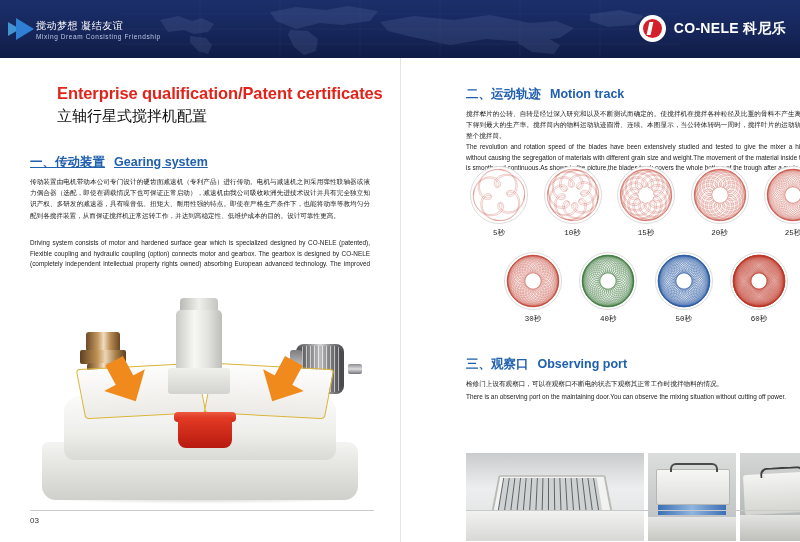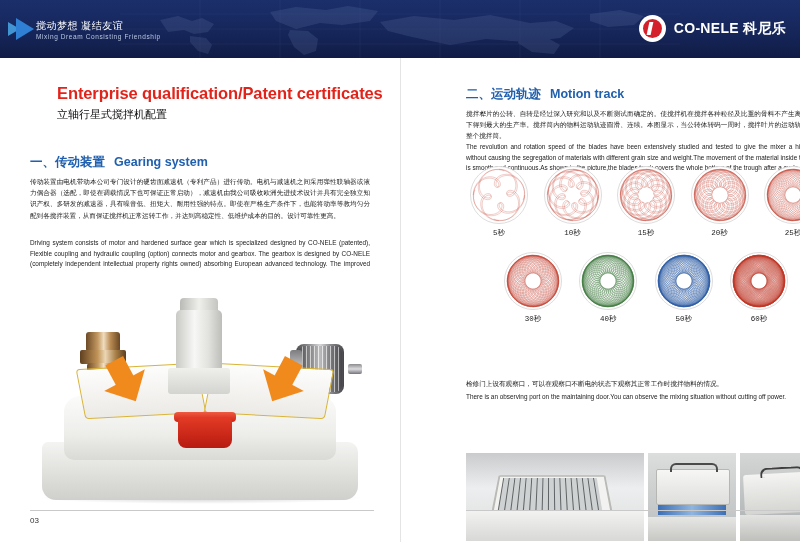--- a/index.html
+++ b/index.html
@@ -136,21 +136,21 @@
     color: #e2231a;
     font-size: 16.5px;
     font-weight: bold;
     letter-spacing: -.1px;
     white-space: nowrap;
   }
   .title-sub {
     position: absolute;
     left: 57px; top: 49px;
     color: #111111;
-    font-size: 11px;
+    font-size: 15px;
     white-space: nowrap;
   }
 
   .sec-head {
     position: absolute;
     white-space: nowrap;
     color: #2060ae;
     font-weight: bold;
   }
   .sec-head .cn { font-size: 12.5px; }
@@ -487,21 +487,21 @@
   </div>
 
   <div class="spread">
     <div class="gutter"></div>
 
     <div class="col-left">
 
       <div class="title-main">Enterprise qualification/Patent certificates</div>
       <div class="title-sub">立轴行星式搅拌机配置</div>
 
-      <div class="sec-head" style="left:30px; top:94px;">
+      <div class="sec-head" style="left:30px; top:94px;text-decoration:underline;">
         <span class="cn">一、传动装置</span><span class="en">Gearing system</span>
       </div>
 
       <div class="body-cn" style="left:30px; top:118px; width:340px;">传动装置由电机带动本公司专门设计的硬齿面减速机（专利产品）进行传动。电机与减速机之间采用弹性联轴器或液力偶合器（选配，即使在调载情况下也可保证正常启动），减速机由我公司吸收欧洲先进技术设计并具有完全独立知识产权、多研发的减速器，具有噪音低、扭矩大、耐用性强的特点。即使在严格生产条件下，也能将动率等教均匀分配到各搅拌装置，从而保证搅拌机正常运转工作，并达到高稳定性、低维护成本的目的。设计可靠性更高。</div>
       <div class="body-en" style="left:30px; top:180px; width:340px;">Driving system consists of motor and hardened surface gear which is specialized designed by CO-NELE (patented), Flexible coupling and hydraulic coupling (option) connects motor and gearbox. The gearbox is designed by CO-NELE (completely independent intellectual property rights owned) absorbing European advanced technology. The improved model has lower noise, longer torque and more durable. Even in strict production conditions, the gearbox can distribute power effectively and evenly to each mix and device, ensuring normal operation, high stability and low maintenance.</div>
 
       <div class="machine-photo">
         <div class="mp-bg"></div>
 
         <div class="part-coupling">
@@ -818,20 +818,23 @@
                   <path d="M91.44 30.04L93.44 35.22L94.58 40.62L94.82 46.07L94.20 51.42L92.75 56.48L90.55 61.12L87.71 65.20L84.37 68.62L80.67 71.32L76.77 73.24L72.83 74.38L69.02 74.78L65.49 74.50L62.35 73.64L59.72 72.30L57.68 70.62L56.26 68.77L55.47 66.88L55.30 65.10L55.68 63.59L56.52 62.46L57.72 61.82L59.15 61.74L60.65 62.25L62.07 63.37L63.28 65.08L64.11 67.31L64.46 69.97L64.22 72.96L63.30 76.12L61.67 79.32L59.32 82.39L56.26 85.17L52.56 87.52L48.31 89.29L43.62 90.37L38.63 90.67L33.50 90.13L28.41 88.73L23.51 86.48L18.97 83.43L14.94 79.65L11.55 75.25L8.92 70.37L7.12 65.16L6.18 59.79L6.13 54.43L6.93 49.24L8.52 44.38L10.81 40.00L13.68 36.20L16.99 33.09L20.60 30.72L24.32 29.11L28.01 28.25L31.52 28.10L34.69 28.57L37.42 29.57L39.61 30.97L41.21 32.62L42.17 34.38L42.52 36.09L42.30 37.60L41.56 38.79L40.42 39.54L38.99 39.75L37.42 39.38L35.85 38.40L34.44 36.80L33.33 34.65L32.66 32.00L32.54 28.97L33.07 25.67L34.31 22.26L36.29 18.89L39.00 15.72L42.40 12.91L46.43 10.60L50.97 8.94L55.90 8.01L61.08 7.89L66.33 8.64L71.49 10.26L76.38 12.72L80.86 15.97L84.77 19.90L88.00 24.41L90.44 29.34L92.04 34.54L92.77 39.84" fill="none" stroke="#c23a2b" stroke-width="0.6" opacity="0.75"></path>
                   <path d="M93.42 34.81L94.82 40.17L95.35 45.67L94.98 51.12L93.76 56.36L91.75 61.23L89.05 65.59L85.77 69.33L82.07 72.36L78.09 74.61L74.00 76.09L69.96 76.78L66.13 76.76L62.65 76.08L59.63 74.87L57.17 73.25L55.32 71.35L54.12 69.35L53.55 67.38L53.57 65.60L54.12 64.14L55.08 63.12L56.35 62.61L57.77 62.69L59.21 63.37L60.50 64.64L61.50 66.47L62.09 68.78L62.14 71.47L61.56 74.40L60.29 77.45L58.32 80.44L55.63 83.23L52.28 85.65L48.35 87.57L43.92 88.85L39.14 89.40L34.15 89.14L29.12 88.03L24.21 86.07L19.59 83.29L15.42 79.74L11.84 75.54L8.97 70.79L6.90 65.65L5.69 60.27L5.36 54.82L5.91 49.49L7.28 44.42L9.41 39.77L12.18 35.67L15.45 32.22L19.09 29.50L22.94 27.55L26.82 26.37L30.59 25.93L34.08 26.17L37.19 26.99L39.79 28.29L41.81 29.93L43.21 31.75L43.97 33.60L44.13 35.34L43.73 36.82L42.87 37.92L41.65 38.53L40.21 38.59L38.69 38.04L37.24 36.89L36.01 35.14L35.15 32.88L34.78 30.17L35.01 27.14L35.90 23.93L37.51 20.68L39.86 17.55L42.90 14.70L46.60 12.29L50.86 10.45L55.56 9.30L60.57 8.93L65.72 9.40L70.86 10.73L75.80 12.91L80.39 15.91L84.48 19.63L87.92 23.98L90.63 28.82L92.50 34.00L93.51 39.34L93.64 44.69" fill="none" stroke="#c23a2b" stroke-width="0.6" opacity="0.75"></path>
                   <path d="M94.85 39.76L95.64 45.25L95.55 50.77L94.57 56.15L92.78 61.22L90.23 65.83L87.06 69.86L83.38 73.21L79.36 75.81L75.15 77.60L70.93 78.61L66.84 78.85L63.03 78.39L59.65 77.34L56.78 75.79L54.52 73.90L52.90 71.82L51.92 69.69L51.58 67.67L51.80 65.90L52.51 64.52L53.58 63.60L54.90 63.24L56.30 63.48L57.65 64.31L58.79 65.72L59.59 67.66L59.91 70.02L59.66 72.69L58.75 75.55L57.16 78.43L54.86 81.18L51.88 83.65L48.28 85.68L44.15 87.15L39.61 87.93L34.79 87.94L29.87 87.12L24.99 85.46L20.33 82.96L16.05 79.67L12.30 75.68L9.22 71.10L6.90 66.06L5.42 60.72L4.82 55.24L5.10 49.80L6.24 44.55L8.18 39.67L10.81 35.29L14.02 31.53L17.66 28.47L21.58 26.17L25.62 24.66L29.61 23.92L33.40 23.90L36.85 24.53L39.84 25.70L42.28 27.28L44.11 29.13L45.29 31.10L45.85 33.03L45.81 34.77L45.25 36.20L44.27 37.19L42.99 37.67L41.55 37.56L40.10 36.85L38.79 35.54L37.76 33.67L37.16 31.32L37.10 28.59L37.66 25.61L38.91 22.51L40.88 19.46L43.55 16.62L46.90 14.13L50.85 12.15L55.28 10.80L60.08 10.18L65.10 10.37L70.17 11.41L75.12 13.31L79.79 16.04L84.02 19.53L87.66 23.69L90.60 28.39L92.74 33.50L94.03 38.86L94.43 44.28L93.96 49.61" fill="none" stroke="#c23a2b" stroke-width="0.6" opacity="0.75"></path>
                   <path d="M95.71 44.85L95.89 50.39L95.17 55.87L93.61 61.10L91.25 65.94L88.21 70.24L84.60 73.89L80.57 76.80L76.29 78.93L71.90 80.25L67.59 80.77L63.50 80.55L59.77 79.68L56.53 78.24L53.85 76.39L51.82 74.26L50.44 72.00L49.71 69.78L49.59 67.74L50.01 66.01L50.87 64.70L52.04 63.92L53.38 63.71L54.76 64.10L56.00 65.08L56.98 66.61L57.55 68.62L57.61 71.00L57.05 73.63L55.84 76.36L53.93 79.05L51.33 81.53L48.10 83.65L44.29 85.27L40.03 86.26L35.43 86.53L30.64 86.00L25.84 84.63L21.18 82.43L16.83 79.43L12.94 75.69L9.67 71.30L7.11 66.40L5.37 61.14L4.50 55.66L4.51 50.15L5.41 44.77L7.13 39.69L9.60 35.05L12.70 30.99L16.31 27.61L20.28 24.98L24.43 23.14L28.61 22.09L32.66 21.80L36.43 22.21L39.79 23.22L42.63 24.72L44.87 26.56L46.48 28.61L47.44 30.69L47.77 32.67L47.54 34.40L46.82 35.76L45.74 36.63L44.41 36.96L42.99 36.69L41.63 35.82L40.48 34.37L39.67 32.40L39.33 30.00L39.58 27.28L40.47 24.38L42.06 21.44L44.35 18.63L47.33 16.10L50.94 14.01L55.08 12.48L59.64 11.64L64.48 11.56L69.44 12.31L74.36 13.91L79.07 16.35L83.41 19.59L87.22 23.53L90.37 28.07L92.76 33.07L94.32 38.39L95.00 43.86L94.79 49.29L93.73 54.54" fill="none" stroke="#c23a2b" stroke-width="0.6" opacity="0.75"></path>
                 </svg></div>
               <div class="track-label">60秒</div>
             </div>
           </div>
       </div>
 
+      <div class="sec-head" style="left:20px; top:296px;">
+        <span class="cn">三、观察口</span><span class="en">Observing port</span>
+      </div>
 
       <div class="body-cn" style="left:20px; top:320px; width:362px;">检修门上设有观察口，可以在观察口不断电的状态下观察其正常工作时搅拌物料的情况。</div>
       <div class="body-en" style="left:20px; top:334px; width:362px;">There is an observing port on the maintaining door.You can observe the mixing situation without cutting off power.</div>
 
       <div class="obs-photos">
         <div class="obs-ph obs-a">
           <div class="obs-a-bg"></div>
           <div class="obs-a-frame"></div>
           <div class="obs-a-grate"></div>
           <div class="obs-a-panel"></div>

